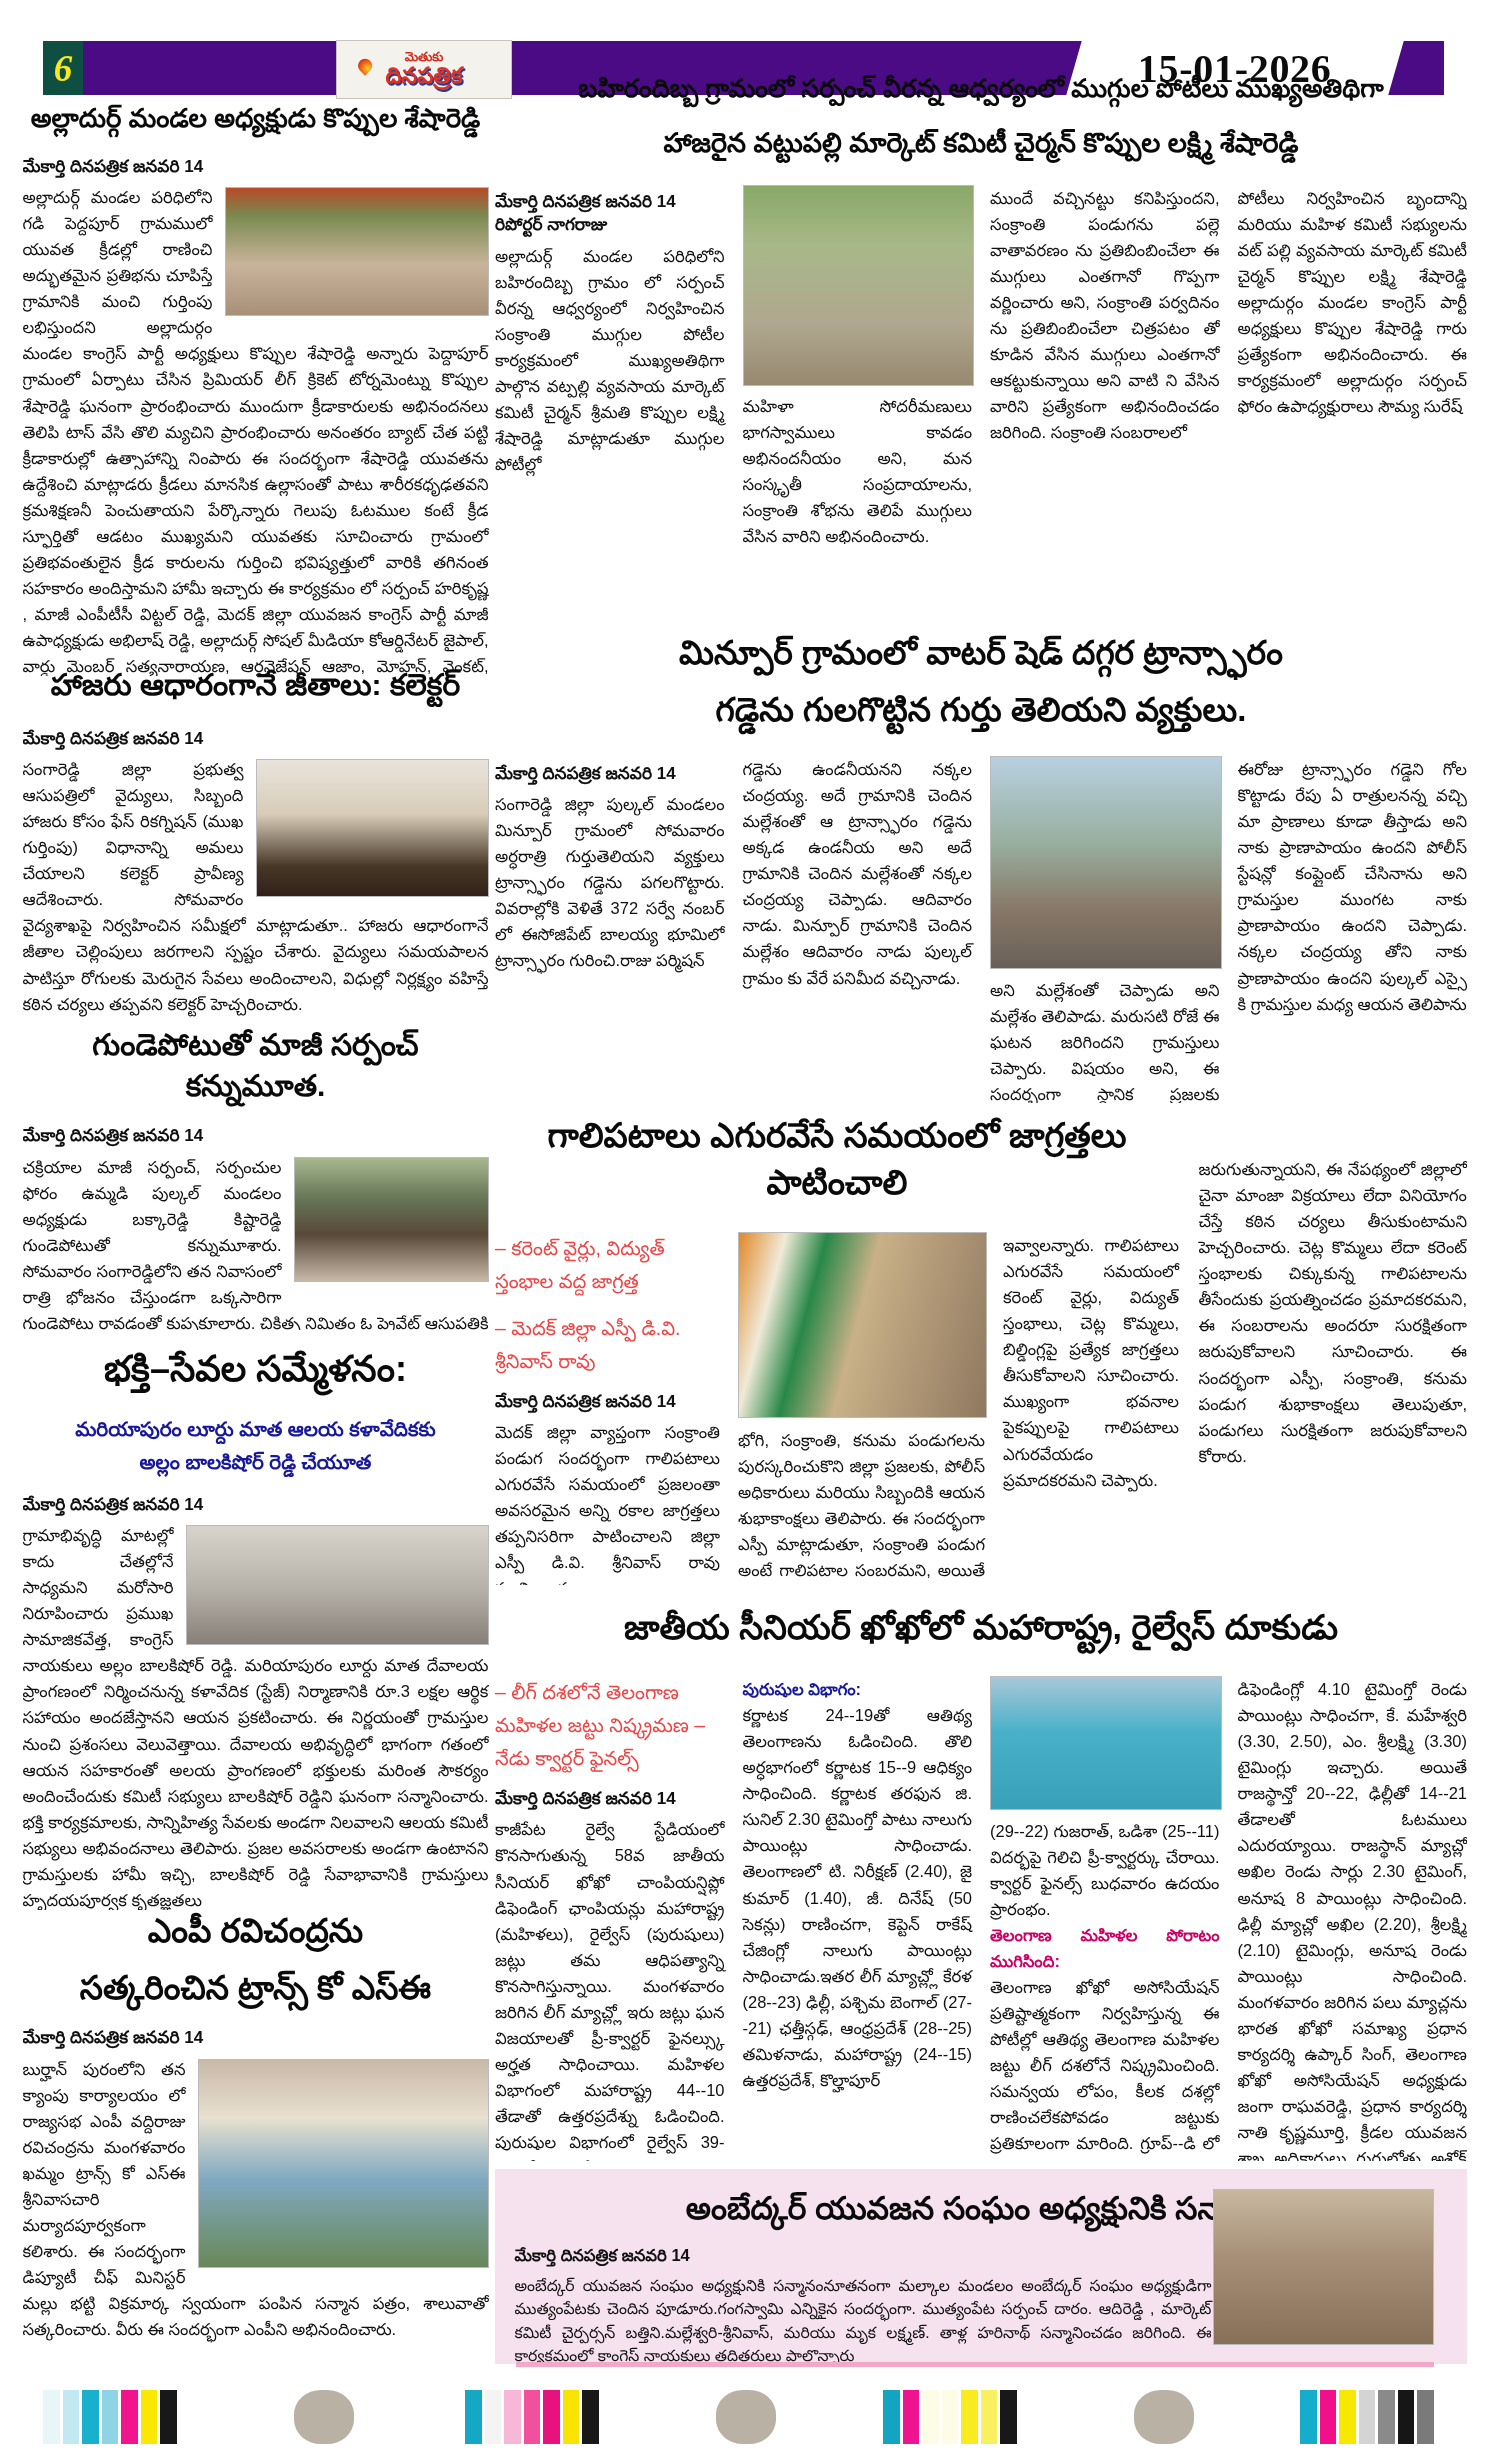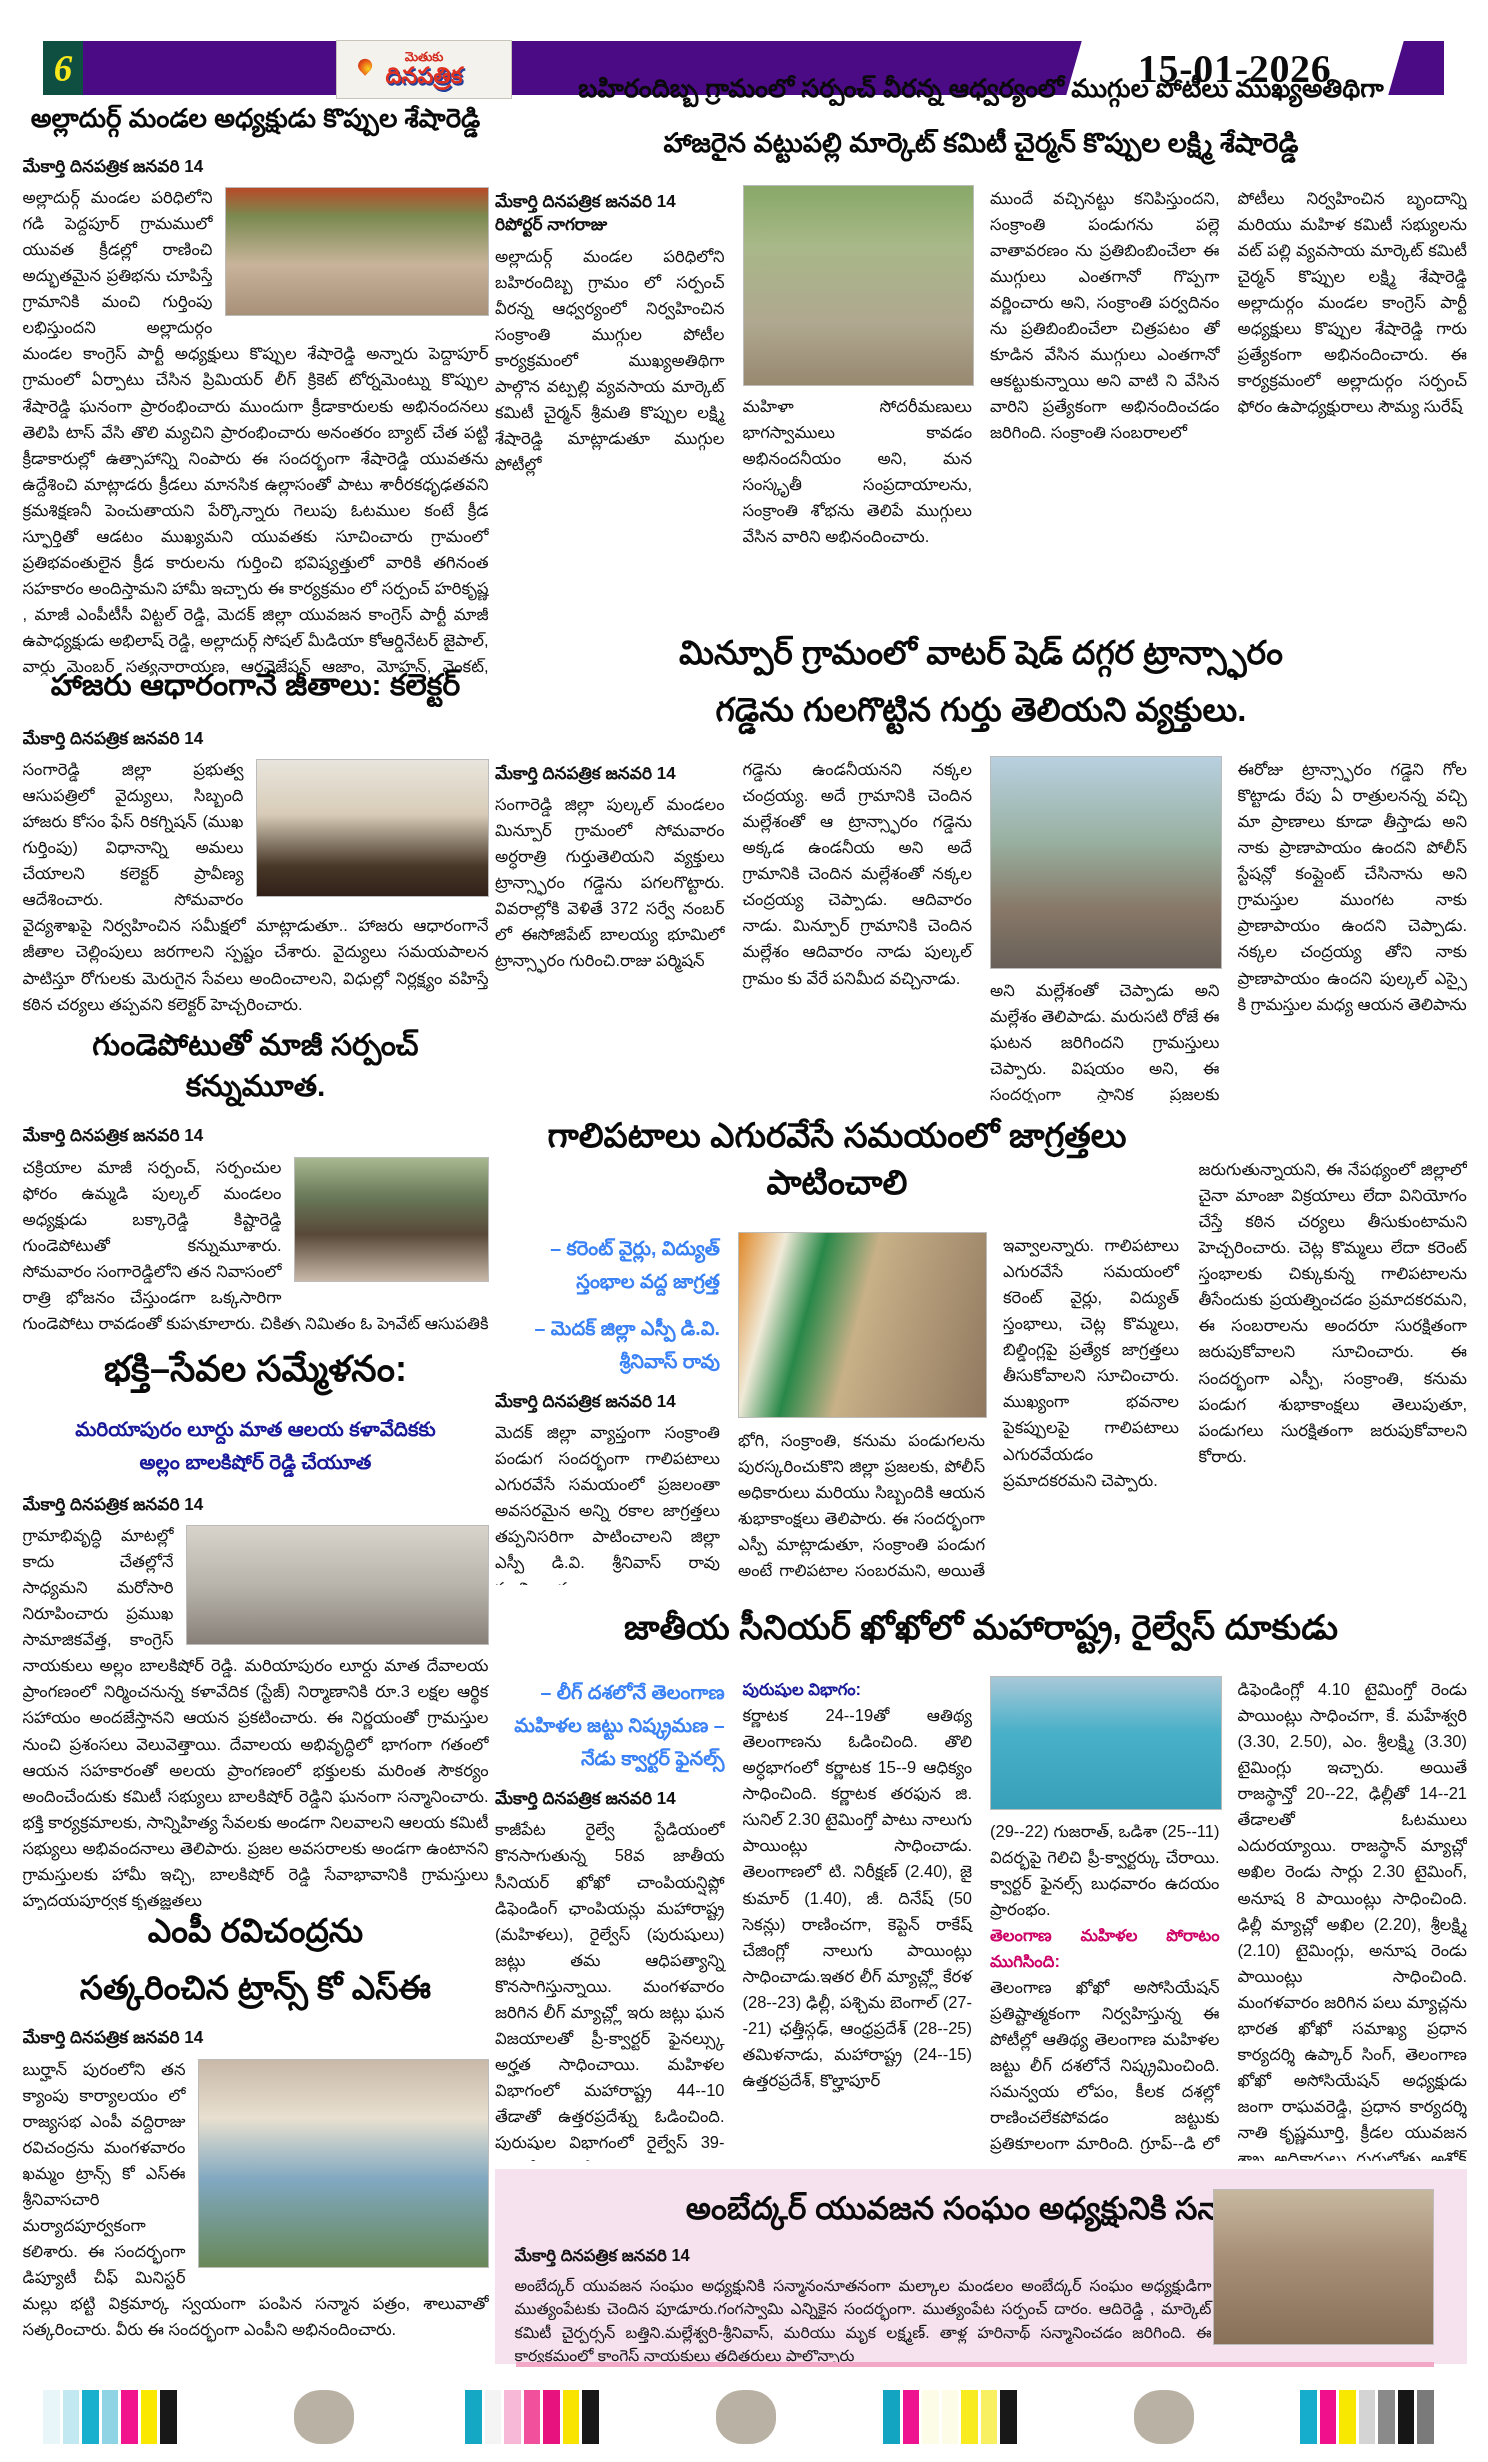--- a/index.html
+++ b/index.html
@@ -29,21 +29,21 @@
   .hl{font-weight:bold;text-align:center;color:#0a0a0a;}
   .byline{font-weight:bold;font-size:17px;margin:7.5px 0 4.5px 0;}
   .body-txt{font-size:16.5px;line-height:1.58;text-align:justify;}
   .photo{border:0.7px solid #bbb;}
   .ph-r{float:right;margin:3px 0 6px 12px;}
   .cols{display:flex;gap:18px;}
   .col{flex:1;min-width:0;}
   .bluehead{color:#18189a;font-weight:bold;text-align:center;font-size:20px;line-height:1.65;}
   .navy{color:#18189a;font-weight:bold;}
   .magenta{color:#cc0066;font-weight:bold;}
-  .bullets{color:#3b82f6;font-weight:bold;font-size:19.5px;line-height:1.7;text-align:right;}
+  .bullets{color:#ef4444;font-weight:normal;font-size:19.5px;line-height:1.7;text-align:left;}
   .bullets div{margin-bottom:13.5px;}
 
   
   #art-cricket{left:22.5px;top:103px;width:466px;height:573px;}
   #art-cricket .hl1{font-size:25px;margin:0 0 21px 0;}
   #art-cricket .hl2{font-size:26px;margin:0 0 16.5px 0;}
   #art-cricket .photo{width:262px;height:127px;background:linear-gradient(180deg,#b84a28 0%,#7a8a50 22%,#c8b49a 60%,#a89078 100%);}
 
   #art-collector{left:22.5px;top:665px;width:466px;height:357px;}
   #art-collector .hl1{font-size:30px;margin:3px 0 19.5px 0;}

